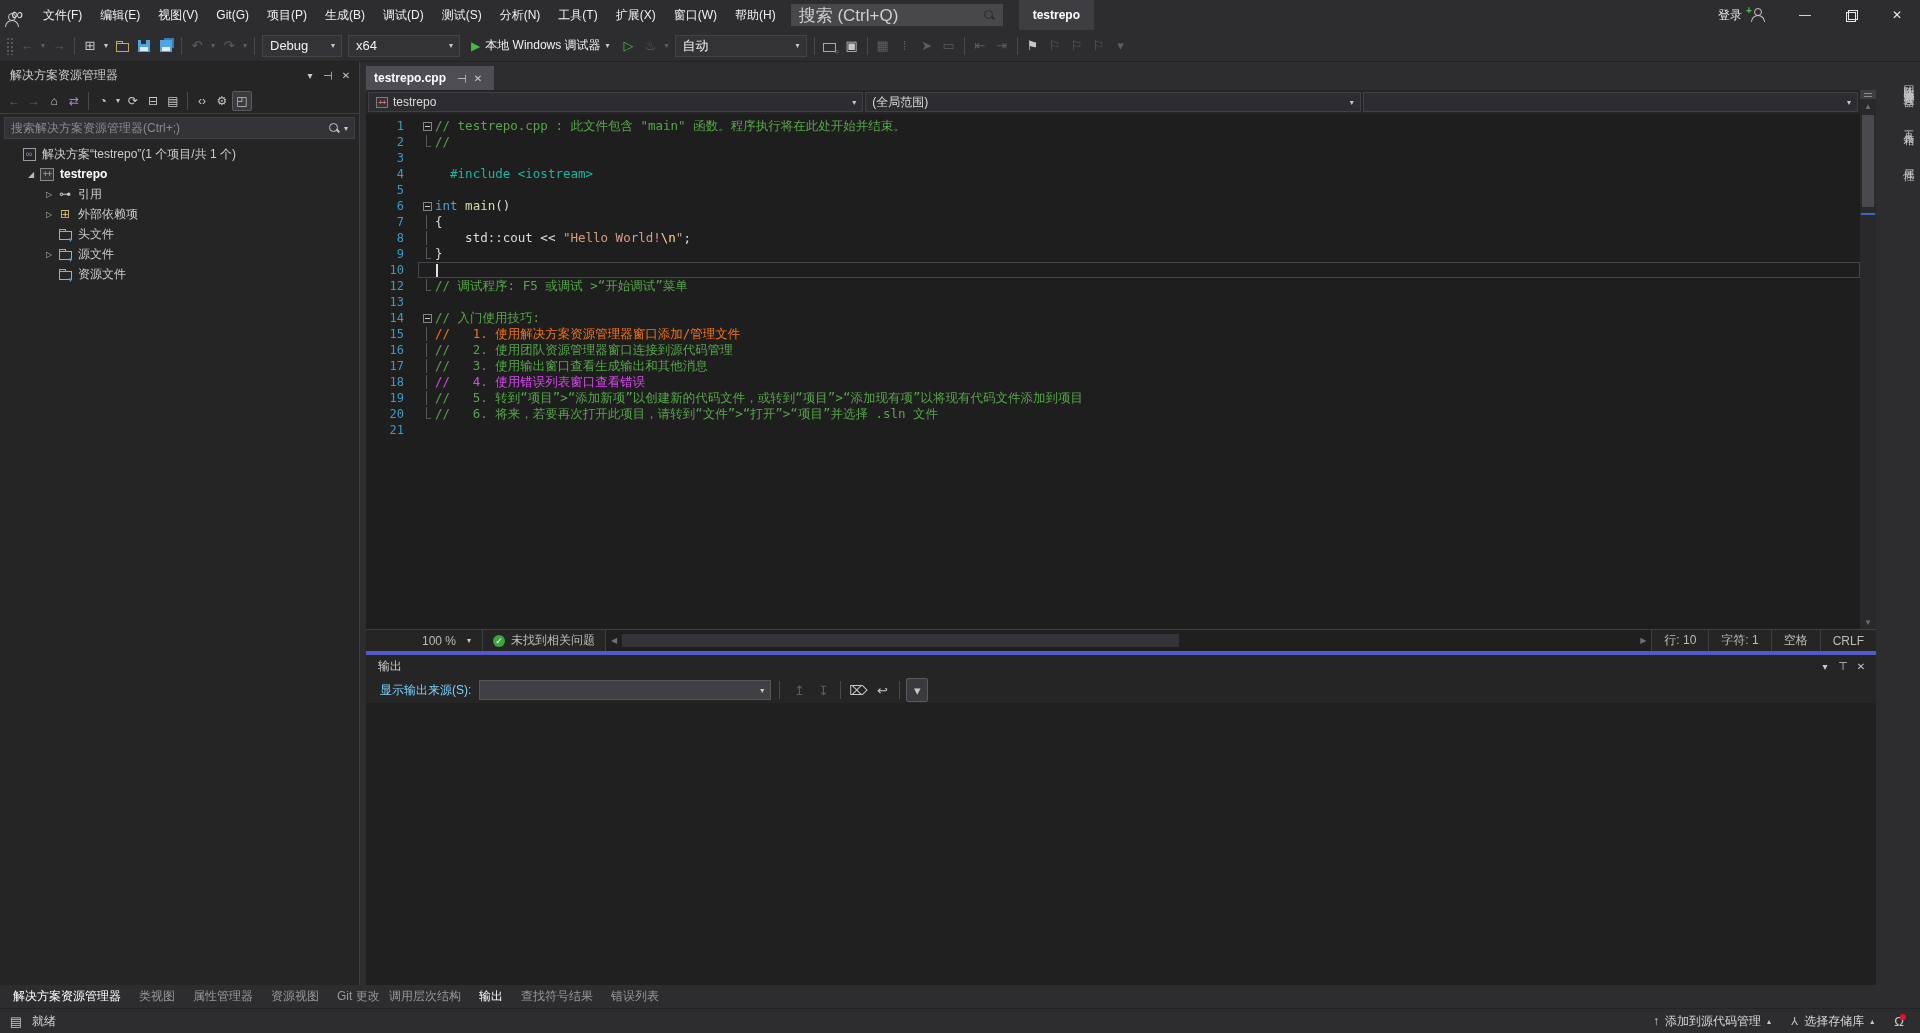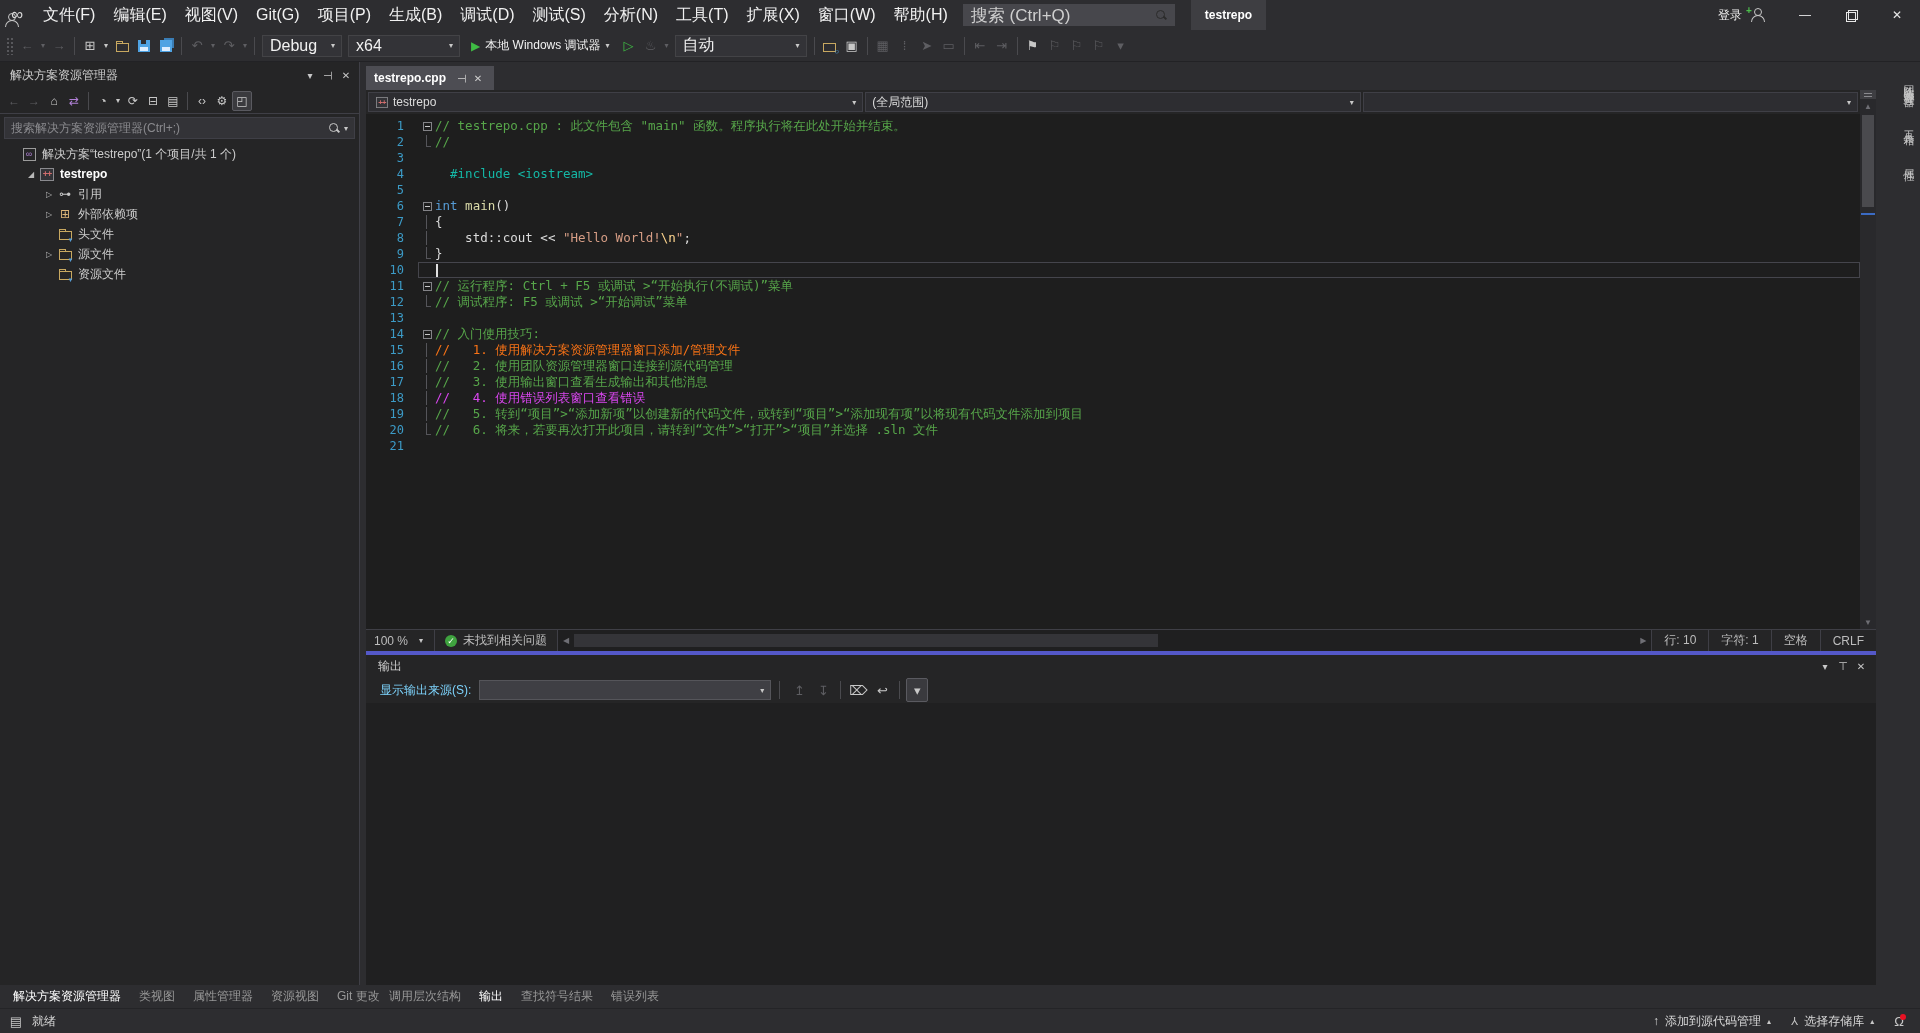--- a/index.html
+++ b/index.html
@@ -5,21 +5,21 @@
   * { margin:0; padding:0; box-sizing:border-box; }
   html,body { width:1920px; height:1033px; overflow:hidden; background:#2D2D30;
               font-family:"Liberation Sans","DejaVu Sans",sans-serif; font-size:12px; color:#CCCCCC; }
   .win { position:relative; width:1920px; height:1033px; background:#2D2D30; }
 
   
   .titlebar { position:absolute; left:0; top:0; right:0; height:30px; background:#2D2D30;
               display:flex; align-items:center; }
   .vslogo { width:34px; text-align:center; font-size:17px; color:#DADADA; font-style:italic; }
   .menus { display:flex; height:100%; }
-  .menu-item { padding:11px 9px; display:flex; align-items:center; color:#F1F1F1; font-size:16px; cursor:default; }
+  .menu-item { padding:11px 9px; display:flex; align-items:center; color:#F1F1F1; font-size:12px; cursor:default; }
   .tb-search { margin-left:6px; width:212px; height:22px; background:#47474C; display:flex; align-items:center;
                padding:0 8px; color:#CFCFCF; }
   .tb-search .ph { flex:1; font-size:17px; }
   .mag { position:relative; width:12px; height:12px; }
   .mag::before { content:""; position:absolute; left:1px; top:1px; width:7px; height:7px;
                  border:1.6px solid #2B2B2B; border-radius:50%; }
   .mag::after { content:""; position:absolute; left:8px; top:8px; width:4px; height:1.8px;
                 background:#2B2B2B; transform:rotate(45deg); }
   .win-chip { margin-left:16px; height:30px; display:flex; align-items:center; padding:0 14px;
               background:#3E3E42; color:#FFFFFF; font-weight:bold; }
@@ -47,21 +47,21 @@
   .tbi.dim { color:#5E5E62; }
   .tbi.green { color:#3FBB44; }
   .tbi.purple { color:#B180D7; }
   .tbi.active { border:1px solid #5A5A60; background:#3A3A3E; }
   .caret { width:10px; height:24px; display:flex; align-items:center; justify-content:center;
            font-size:8px; color:#C8C8C8; }
   .caret.dim { color:#5E5E62; }
   .tsep { width:1px; height:18px; background:#4A4A4E; margin:0 4px; }
   .tb-dd { height:22px; background:#333337; border:1px solid #434346; display:flex; align-items:center;
            margin:0 3px; color:#F1F1F1; }
-  .tb-dd .lbl { flex:1; padding:0 7px; font-size:16px; white-space:nowrap; }
+  .tb-dd .lbl { flex:1; padding:0 7px; font-size:13px; white-space:nowrap; }
   .tb-dd .dda { width:16px; text-align:center; font-size:8px; color:#C8C8C8; }
   .runbtn { display:flex; align-items:center; height:24px; padding:0 6px; margin:0 2px; border-radius:2px; color:#F1F1F1; }
   .runbtn .play { color:#3FBB44; font-size:12px; margin-right:5px; }
   .runbtn .dda { font-size:8px; margin-left:5px; color:#C8C8C8; }
   .feedback { position:absolute; right:14px; top:4px; }
 
   
   .ic-folder { position:relative; width:13px; height:9px; border:1px solid #C8A860; margin-top:3px; }
   .ic-folder::before { content:""; position:absolute; left:-1px; top:-3px; width:5px; height:2px; border:1px solid #C8A860; border-bottom:none; }
   .ic-folderf { position:relative; width:13px; height:9px; border:1px solid #C8A860; margin-top:3px; }
@@ -140,21 +140,21 @@
   .scrollcol { width:16px; flex:none; background:#29292C; display:flex; flex-direction:column; align-items:center; }
   .scrollcol .splitgrip { width:100%; height:9px; background:#3E3E42; display:flex; align-items:center; justify-content:center; }
   .scrollcol .splitgrip::after { content:""; width:8px; height:2px; border-top:1px solid #8A8A8E; border-bottom:1px solid #8A8A8E; }
   .scr-arrow { color:#6E6E74; font-size:8px; height:14px; display:flex; align-items:center; }
   .scr-track { flex:1; width:100%; position:relative; }
   .scr-thumb { position:absolute; left:2px; right:2px; top:2px; height:92px; background:#4A4A4E; }
   .scr-mark { position:absolute; left:1px; right:1px; top:100px; height:2px; background:#3B6BC4; }
 
   
   .ed-bottom { height:22px; background:#252526; border-top:1px solid #3F3F46; display:flex; align-items:center; color:#BDBDBD; }
-  .zoomcell { display:flex; align-items:center; padding:0 8px; height:100%; border-right:1px solid #3F3F46; }
+  .zoomcell { display:flex; align-items:center; padding:0 8px; height:100%; border-right:1px solid #3F3F46;margin-left:48px; }
   .zoomcell .dda { font-size:8px; margin-left:8px; }
   .health { display:flex; align-items:center; padding:0 10px; gap:6px; height:100%; border-right:1px solid #3F3F46; }
   .okdot { width:12px; height:12px; border-radius:50%; background:#3FA33F; color:#FFFFFF; font-size:9px;
            display:flex; align-items:center; justify-content:center; }
   .hsb { flex:1; height:100%; display:flex; align-items:center; background:#1F1F20; }
   .hsb .scr-arrow { width:16px; justify-content:center; }
   .hsb .htrack { flex:1; height:100%; position:relative; }
   .hsb .hthumb { position:absolute; top:4px; bottom:4px; left:0; width:55%; background:#343438; }
   .stat-cell { padding:0 12px; height:100%; display:flex; align-items:center; border-left:1px solid #3F3F46; white-space:nowrap; }
 
@@ -478,21 +478,20 @@
               <div class="code-line"><span class="ln">1</span><span class="body"><span class="fold"><span class="fbox"></span></span><span class="code-text"><span style="color: rgb(87, 166, 74);">// testrepo.cpp : 此文件包含 "main" 函数。程序执行将在此处开始并结束。</span></span></span></div>
               <div class="code-line"><span class="ln">2</span><span class="body"><span class="fold endl"></span><span class="code-text"><span style="color: rgb(87, 166, 74);">//</span></span></span></div>
               <div class="code-line"><span class="ln">3</span><span class="body"><span class="fold"></span><span class="code-text"></span></span></div>
               <div class="code-line"><span class="ln">4</span><span class="body"><span class="fold"></span><span class="code-text"><span style="color: #14b8a6;">  #include &lt;iostream&gt;</span></span></span></div>
               <div class="code-line"><span class="ln">5</span><span class="body"><span class="fold"></span><span class="code-text"></span></span></div>
               <div class="code-line"><span class="ln">6</span><span class="body"><span class="fold"><span class="fbox"></span></span><span class="code-text"><span style="color: rgb(86, 156, 214);">int</span><span style="color: rgb(220, 220, 220);"> </span><span style="color: rgb(220, 220, 170);">main</span><span style="color: rgb(220, 220, 220);">()</span></span></span></div>
               <div class="code-line"><span class="ln">7</span><span class="body"><span class="fold vline"></span><span class="code-text"><span style="color: rgb(220, 220, 220);">{</span></span></span></div>
               <div class="code-line"><span class="ln">8</span><span class="body"><span class="fold vline"></span><span class="code-text"><span style="color: rgb(220, 220, 220);">    std::cout &lt;&lt; </span><span style="color: rgb(214, 157, 133);">"Hello World!</span><span style="color: rgb(255, 214, 143);">\n</span><span style="color: rgb(214, 157, 133);">"</span><span style="color: rgb(220, 220, 220);">;</span></span></span></div>
               <div class="code-line"><span class="ln">9</span><span class="body"><span class="fold endl"></span><span class="code-text"><span style="color: rgb(220, 220, 220);">}</span></span></span></div>
               <div class="code-line current"><span class="ln">10</span><span class="body"><span class="fold"></span><span class="code-text"><span class="caret-bar"></span></span></span></div>
-              <div class="code-line"><span class="ln">11</span><span class="body"><span class="fold"><span class="fbox"></span></span><span class="code-text"><span style="color: rgb(87, 166, 74);">// 运行程序: Ctrl + F5 或调试 &gt;“开始执行(不调试)”菜单</span></span></span></div>
               <div class="code-line"><span class="ln">12</span><span class="body"><span class="fold endl"></span><span class="code-text"><span style="color: rgb(87, 166, 74);">// 调试程序: F5 或调试 &gt;“开始调试”菜单</span></span></span></div>
               <div class="code-line"><span class="ln">13</span><span class="body"><span class="fold"></span><span class="code-text"></span></span></div>
               <div class="code-line"><span class="ln">14</span><span class="body"><span class="fold"><span class="fbox"></span></span><span class="code-text"><span style="color: rgb(87, 166, 74);">// 入门使用技巧: </span></span></span></div>
               <div class="code-line"><span class="ln">15</span><span class="body"><span class="fold vline"></span><span class="code-text"><span style="color: #f97316;">//   1. 使用解决方案资源管理器窗口添加/管理文件</span></span></span></div>
               <div class="code-line"><span class="ln">16</span><span class="body"><span class="fold vline"></span><span class="code-text"><span style="color: rgb(87, 166, 74);">//   2. 使用团队资源管理器窗口连接到源代码管理</span></span></span></div>
               <div class="code-line"><span class="ln">17</span><span class="body"><span class="fold vline"></span><span class="code-text"><span style="color: rgb(87, 166, 74);">//   3. 使用输出窗口查看生成输出和其他消息</span></span></span></div>
               <div class="code-line"><span class="ln">18</span><span class="body"><span class="fold vline"></span><span class="code-text"><span style="color: #d946ef;">//   4. 使用错误列表窗口查看错误</span></span></span></div>
               <div class="code-line"><span class="ln">19</span><span class="body"><span class="fold vline"></span><span class="code-text"><span style="color: rgb(87, 166, 74);">//   5. 转到“项目”&gt;“添加新项”以创建新的代码文件，或转到“项目”&gt;“添加现有项”以将现有代码文件添加到项目</span></span></span></div>
               <div class="code-line"><span class="ln">20</span><span class="body"><span class="fold endl"></span><span class="code-text"><span style="color: rgb(87, 166, 74);">//   6. 将来，若要再次打开此项目，请转到“文件”&gt;“打开”&gt;“项目”并选择 .sln 文件</span></span></span></div>
               <div class="code-line"><span class="ln">21</span><span class="body"><span class="fold"></span><span class="code-text"></span></span></div>

